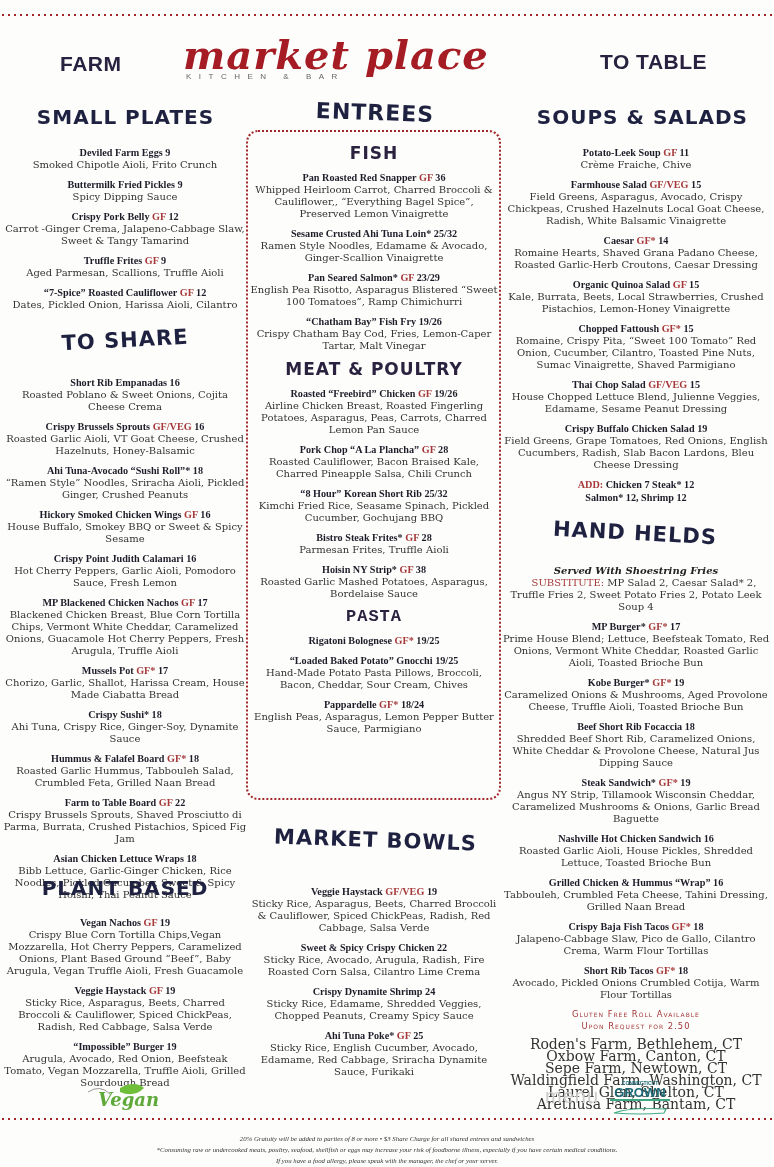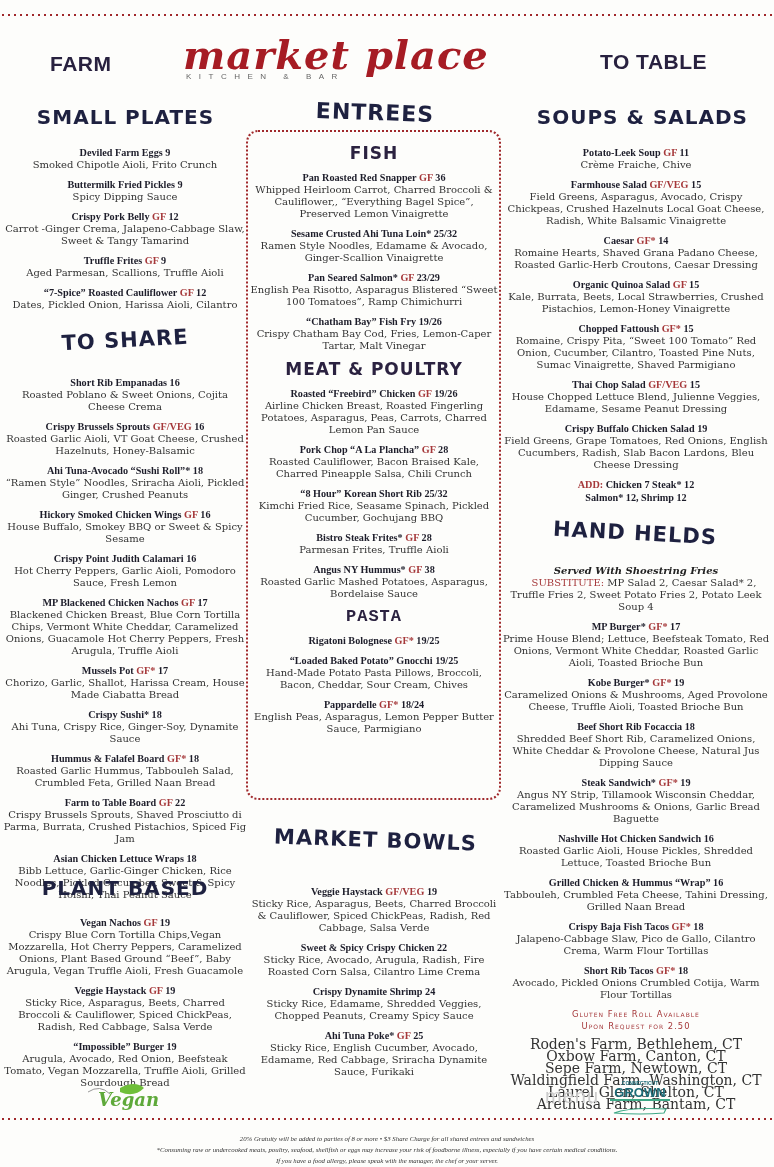--- a/index.html
+++ b/index.html
@@ -6,21 +6,21 @@
   html, body { width: 774px; height: 1167px; background: #fdfdfb; overflow: hidden; }
   body { position: relative; font-family: "DejaVu Serif", "Liberation Serif", serif; color: #222; }
 
   .dotline { position: absolute; left: 0; width: 774px; height: 4px;
     background-image: radial-gradient(circle, #a0282b 1.1px, transparent 1.4px);
     background-size: 6px 4px; background-repeat: repeat-x; }
   .dotline.top { top: 13px; }
   .dotline.bottom { top: 1117px; }
 
   .header { position: absolute; top: 38px; left: 0; width: 774px; height: 60px; }
-  .farm { position: absolute; left: 50px; top: 14px; font-family: "Liberation Sans", sans-serif; font-weight: 700; font-size: 21px; color: #28213f; letter-spacing: 0.5px; }
+  .farm { position: absolute; left: 60px; top: 14px; font-family: "Liberation Sans", sans-serif; font-weight: 700; font-size: 21px; color: #28213f; letter-spacing: 0.5px; }
   .totable { position: absolute; left: 600px; top: 12px; font-family: "Liberation Sans", sans-serif; font-weight: 700; font-size: 21px; color: #28213f; letter-spacing: 0.5px; }
   .logo { position: absolute; left: 183px; top: -4px; width: 400px; }
   .logo-main { font-family: "DejaVu Serif", serif; font-style: italic; font-weight: 700; font-size: 40px; color: #a61c24; letter-spacing: 1px; line-height: 42px; }
   .logo-sub { font-family: "Liberation Sans", sans-serif; font-size: 8px; color: #666; letter-spacing: 7.5px; margin-left: 3px; margin-top: -4px; }
 
   .section-title { position: absolute; font-family: "DejaVu Sans", sans-serif; font-weight: 700; color: #1e2140; text-align: center; letter-spacing: 1px; }
 
   .col { position: absolute; text-align: center; }
   .item { margin-bottom: 7px; }
   .iname { font-family: Liberation Serif, serif; font-weight: 700; font-size: 10.2px; color: #1d1d2a; line-height: 13px; }
@@ -191,21 +191,21 @@
       </div>
       <div class="item">
         <div class="iname"><span>“8 Hour” Korean Short Rib</span> <span>25/32</span></div>
         <div class="idesc">Kimchi Fried Rice, Seasame Spinach, Pickled Cucumber, Gochujang BBQ</div>
       </div>
       <div class="item">
         <div class="iname"><span>Bistro Steak Frites*</span> <span class="gf">GF</span> <span>28</span></div>
         <div class="idesc">Parmesan Frites, Truffle Aioli</div>
       </div>
       <div class="item">
-        <div class="iname"><span>Angus NY Hummus*</span> <span class="gf">GF</span> <span>38</span></div>
+        <div class="iname"><span>Hoisin NY Strip*</span> <span class="gf">GF</span> <span>38</span></div>
         <div class="idesc">Roasted Garlic Mashed Potatoes, Asparagus, Bordelaise Sauce</div>
       </div>
     </div>
   <div class="sub-title" style="margin-top:6px;font-family:Liberation Mono, monospace;">PASTA</div>
   <div id="col-pasta">
       <div class="item">
         <div class="iname"><span>Rigatoni Bolognese</span> <span class="gf">GF*</span> <span>19/25</span></div>
       </div>
       <div class="item">
         <div class="iname"><span>“Loaded Baked Potato” Gnocchi</span> <span>19/25</span></div>

